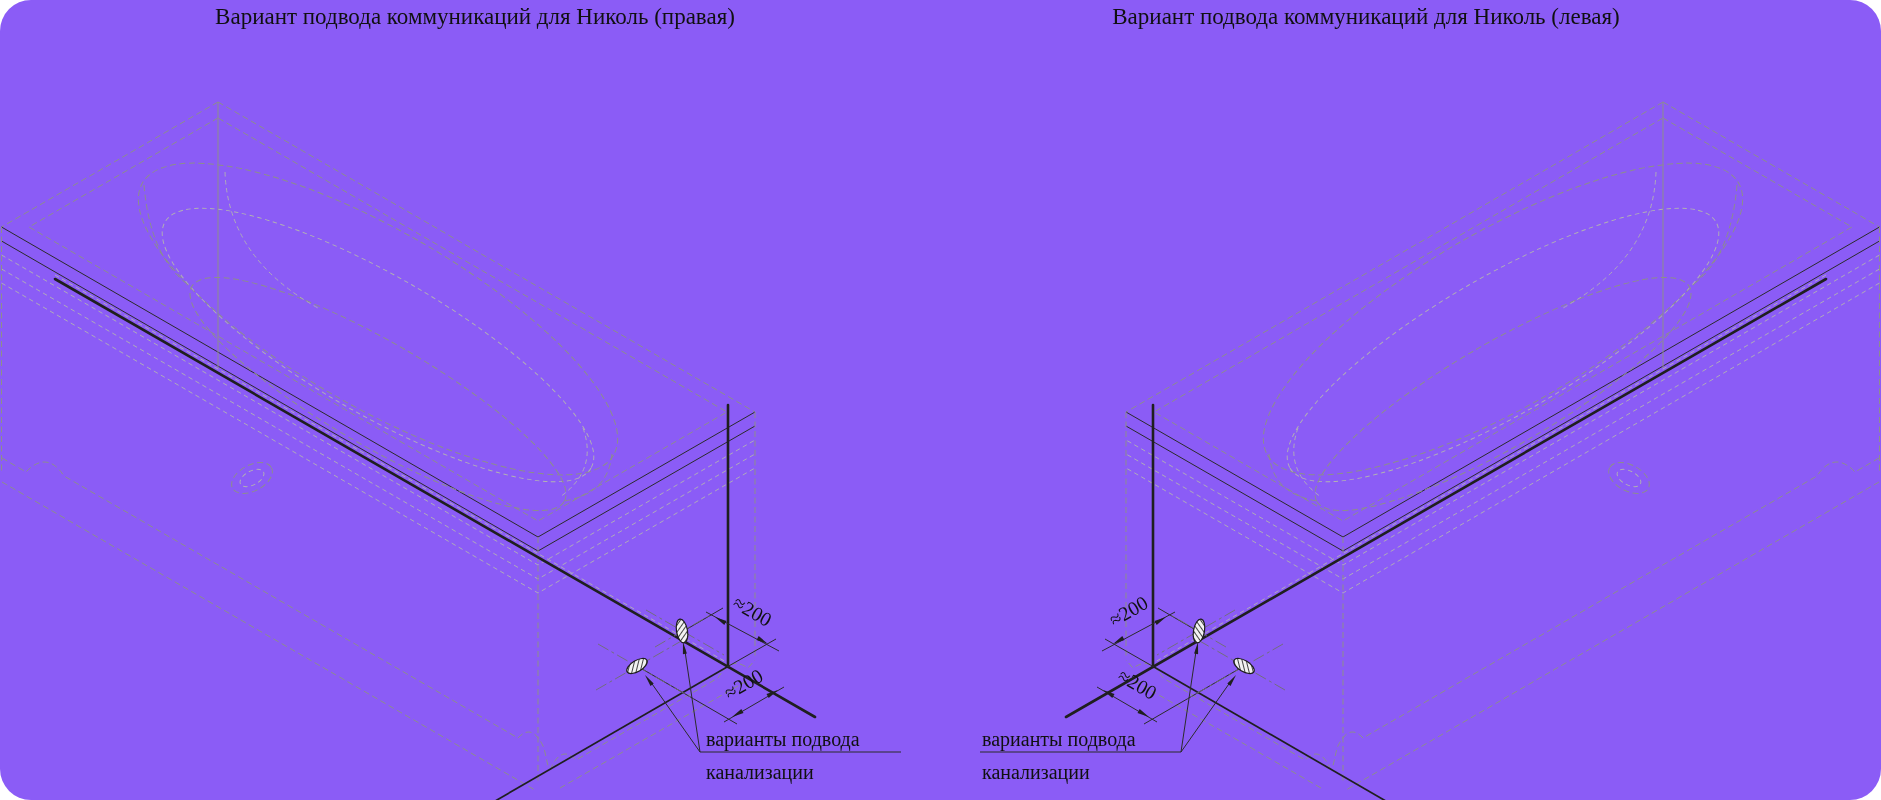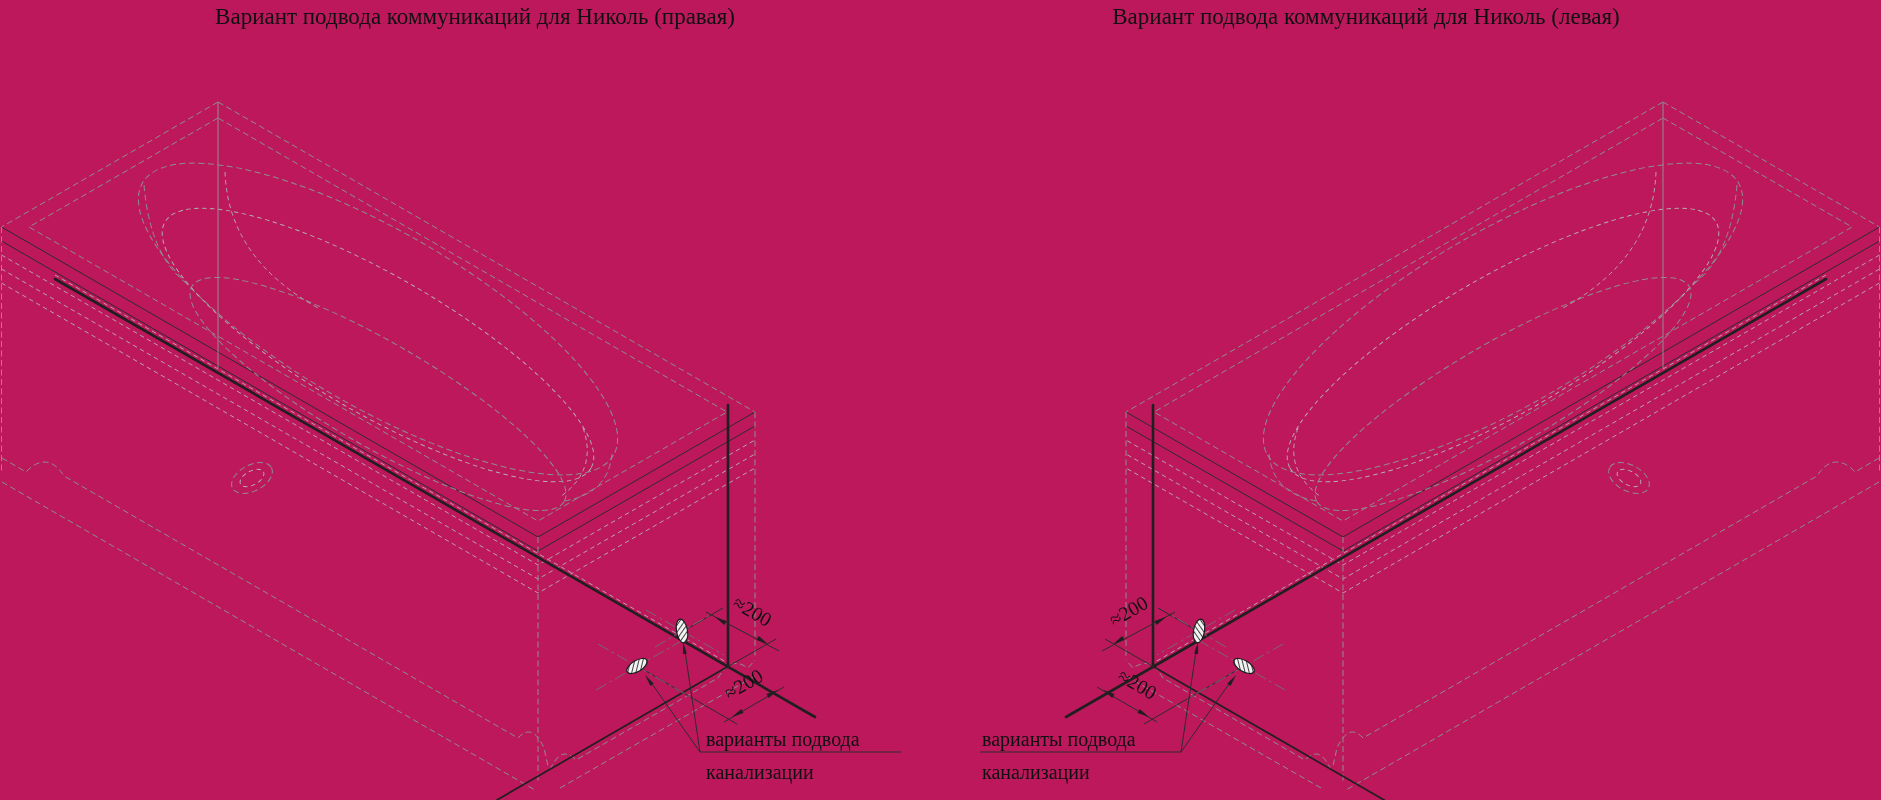--- a/index.html
+++ b/index.html
@@ -1,17 +1,17 @@
 <!DOCTYPE html>
 <html><head>
 <meta charset="utf-8">
 <style>
   html,body{margin:0;padding:0;background:#ffffff;}
-  .stage{position:relative;width:1881px;height:800px;background:#be185d;overflow:hidden;
-         font-family:"Liberation Serif","DejaVu Serif",serif;}
+  .stage{position:relative;width:1881px;height:800px;background:#8b5cf6;overflow:hidden;
+         font-family:"Liberation Serif","DejaVu Serif",serif;border-radius:31px;}
   svg{position:absolute;left:0;top:0;}
   
   .thick{stroke:#1f1f1f;stroke-width:2.6;fill:none;stroke-linecap:round;}
   .med{stroke:#1f1f1f;stroke-width:1.7;fill:none;}
   .thin{stroke:#2b2b2b;stroke-width:1;fill:none;}
   .grayline{stroke:#8d8d8d;stroke-width:1;fill:none;}
   .dash{stroke:#8d8d8d;stroke-width:1;fill:none;stroke-dasharray:6 3.5;}
   .dashlite{stroke:#b2b2b2;stroke-width:.9;fill:none;stroke-dasharray:4.5 3.5;}
   .cl{stroke:#6f6f6f;stroke-width:.9;fill:none;stroke-dasharray:12 3.5 3 3.5;}
   .arr{fill:#1f1f1f;stroke:none;}

